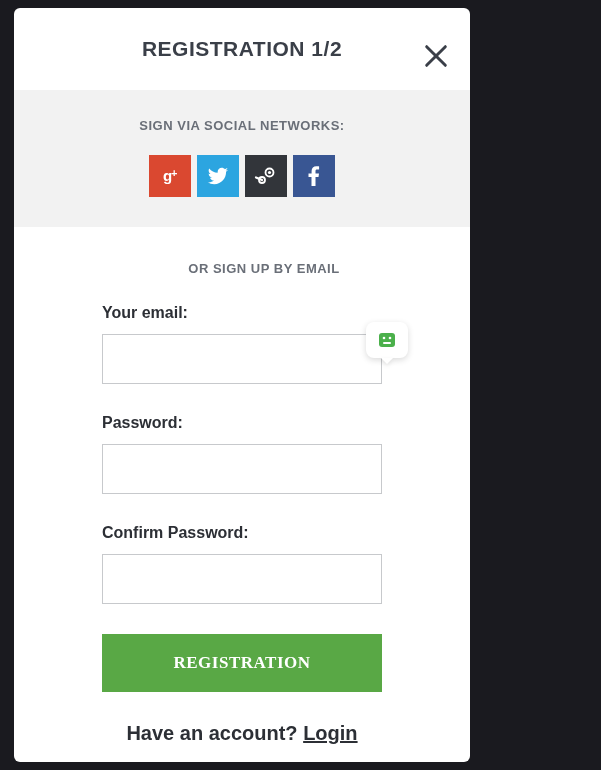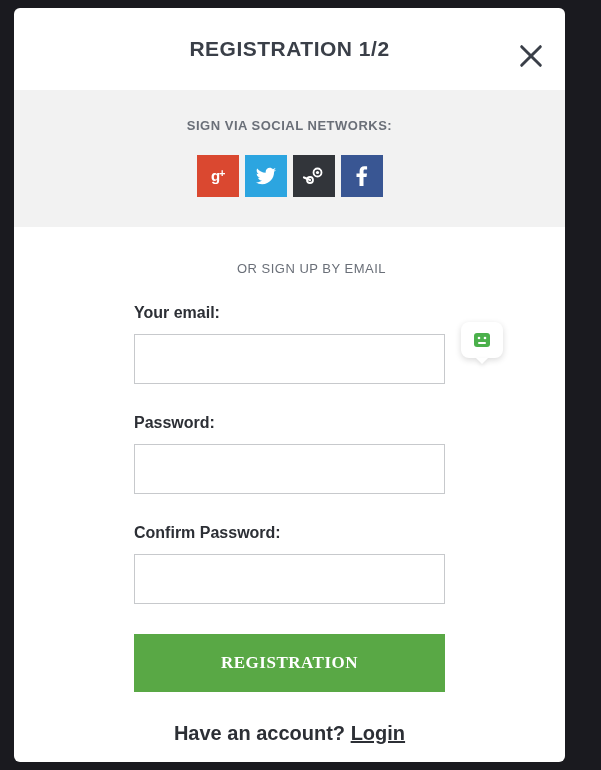--- a/index.html
+++ b/index.html
@@ -7,21 +7,21 @@
     width: 601px;
     height: 770px;
     font-family: Arial, Helvetica, sans-serif;
     background: #1a1a1f;
     overflow: hidden;
   }
   .modal {
     position: absolute;
     top: 8px;
     left: 14px;
-    width: 551px;
+    width: 456px;
     height: 754px;
     background: #ffffff;
     border-radius: 6px;
     overflow: visible;
   }
   .modal-header {
     position: relative;
     height: 82px;
     display: flex;
     align-items: center;
@@ -70,29 +70,29 @@
     color: #ffffff;
   }
   .social-btn svg { display:block; }
   .g  { background: #da4830; }
   .tw { background: #2ca5e0; }
   .st { background: #32353a; }
   .fb { background: #395693; }
   .divider-label {
     text-align: center;
     font-size: 13px;
-    font-weight: 400;
+    font-weight: 700;
     letter-spacing: 0.5px;
     color: #6a6f78;
     padding: 34px 0 28px;
     margin-left: 44px;
   }
   .form {
     position: relative;
-    padding: 0 120px;
+    padding: 0 88px;
   }
   .field-label {
     font-size: 16px;
     font-weight: 700;
     color: #2c2f35;
     margin-bottom: 12px;
   }
   .field-input {
     width: 100%;
     height: 50px;

